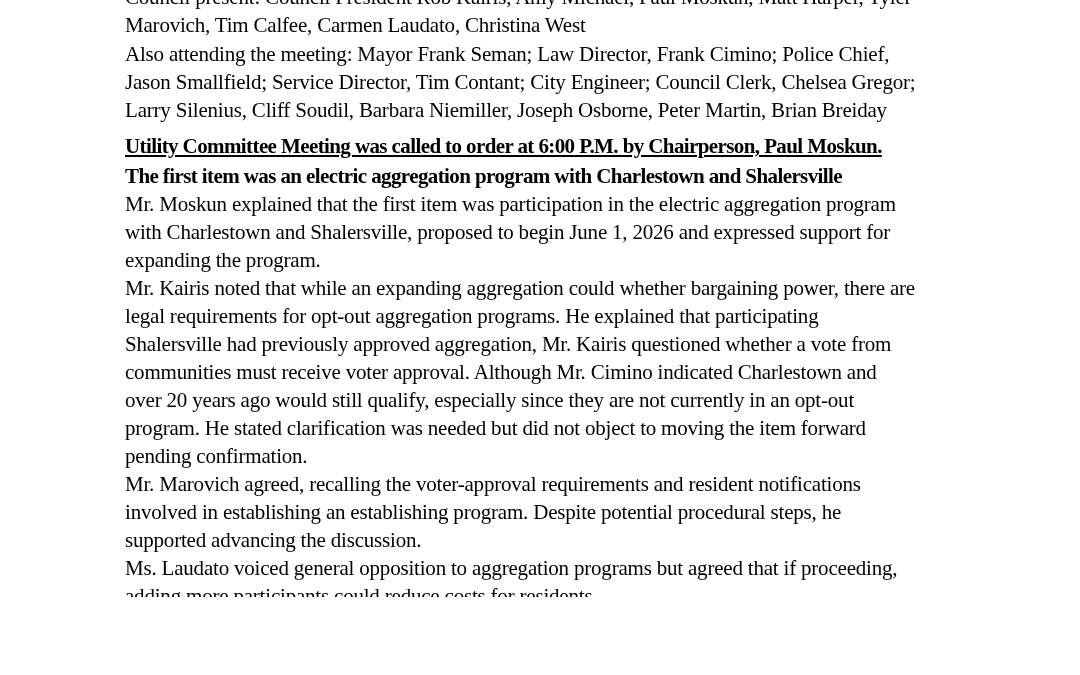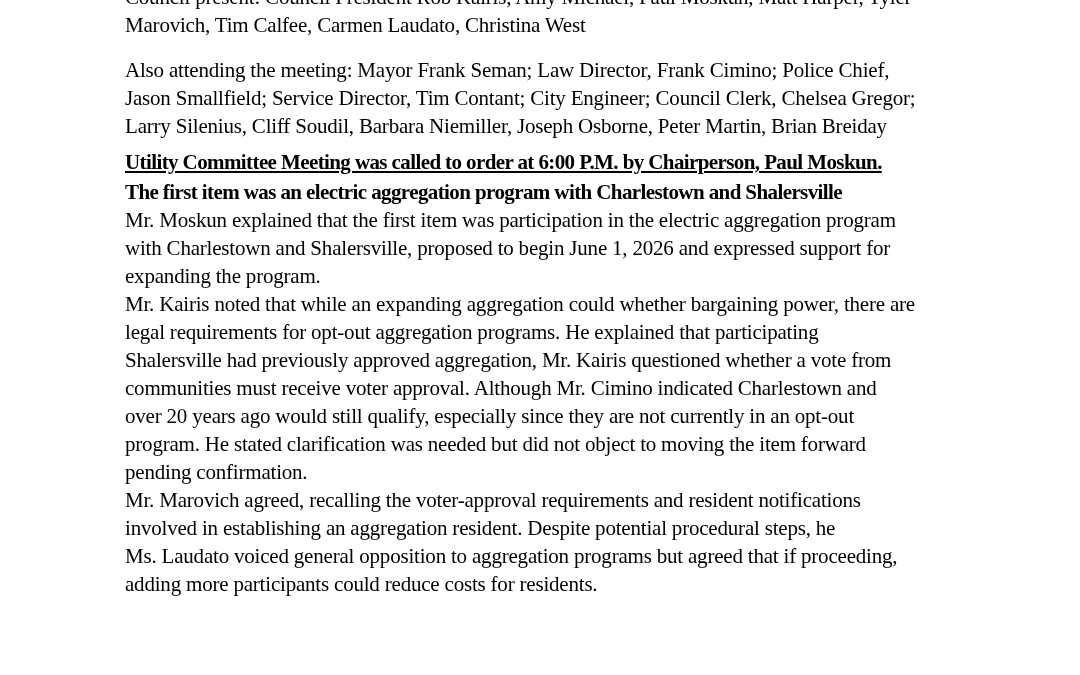--- a/index.html
+++ b/index.html
@@ -25,21 +25,21 @@
   .para {
     margin: 0;
     padding: 0;
   }
   .line {
     font-size: 21px;
     line-height: 28px;
     white-space: nowrap;
     letter-spacing: -0.2px;
   }
-  .para-attending { margin-top: 17px; }
+  .para-attending { margin-top: 1px; }
   .para-call      { margin-top: 8px; text-decoration: underline; }
   .para-heading   { margin-top: 2px; }
   .bold .line {
     font-weight: bold;
     letter-spacing: -0.6px;
   }
   
   .clipped-remnant {
     position: absolute;
     left: 125px;
@@ -100,21 +100,22 @@
         <div class="line">legal requirements for opt-out aggregation programs. He explained that participating</div>
         <div class="line">Shalersville had previously approved aggregation, Mr. Kairis questioned whether a vote from</div>
         <div class="line">communities must receive voter approval. Although Mr. Cimino indicated Charlestown and</div>
         <div class="line">over 20 years ago would still qualify, especially since they are not currently in an opt-out</div>
         <div class="line">program. He stated clarification was needed but did not object to moving the item forward</div>
         <div class="line">pending confirmation.</div>
       </div>
 
     <div class="para">
         <div class="line">Mr. Marovich agreed, recalling the voter-approval requirements and resident notifications</div>
-        <div class="line">involved in establishing an aggregation resident. Despite potential procedural steps, he</div>
+        <div class="line">involved in establishing an establishing program. Despite potential procedural steps, he</div>
+        <div class="line">supported advancing the discussion.</div>
       </div>
 
     <div class="para">
         <div class="line">Ms. Laudato voiced general opposition to aggregation programs but agreed that if proceeding,</div>
         <div class="line">adding more participants could reduce costs for residents.</div>
       </div>
   </div>
 
   <div class="clipped-remnant"></div>
   <div class="scan-artifact"></div>

